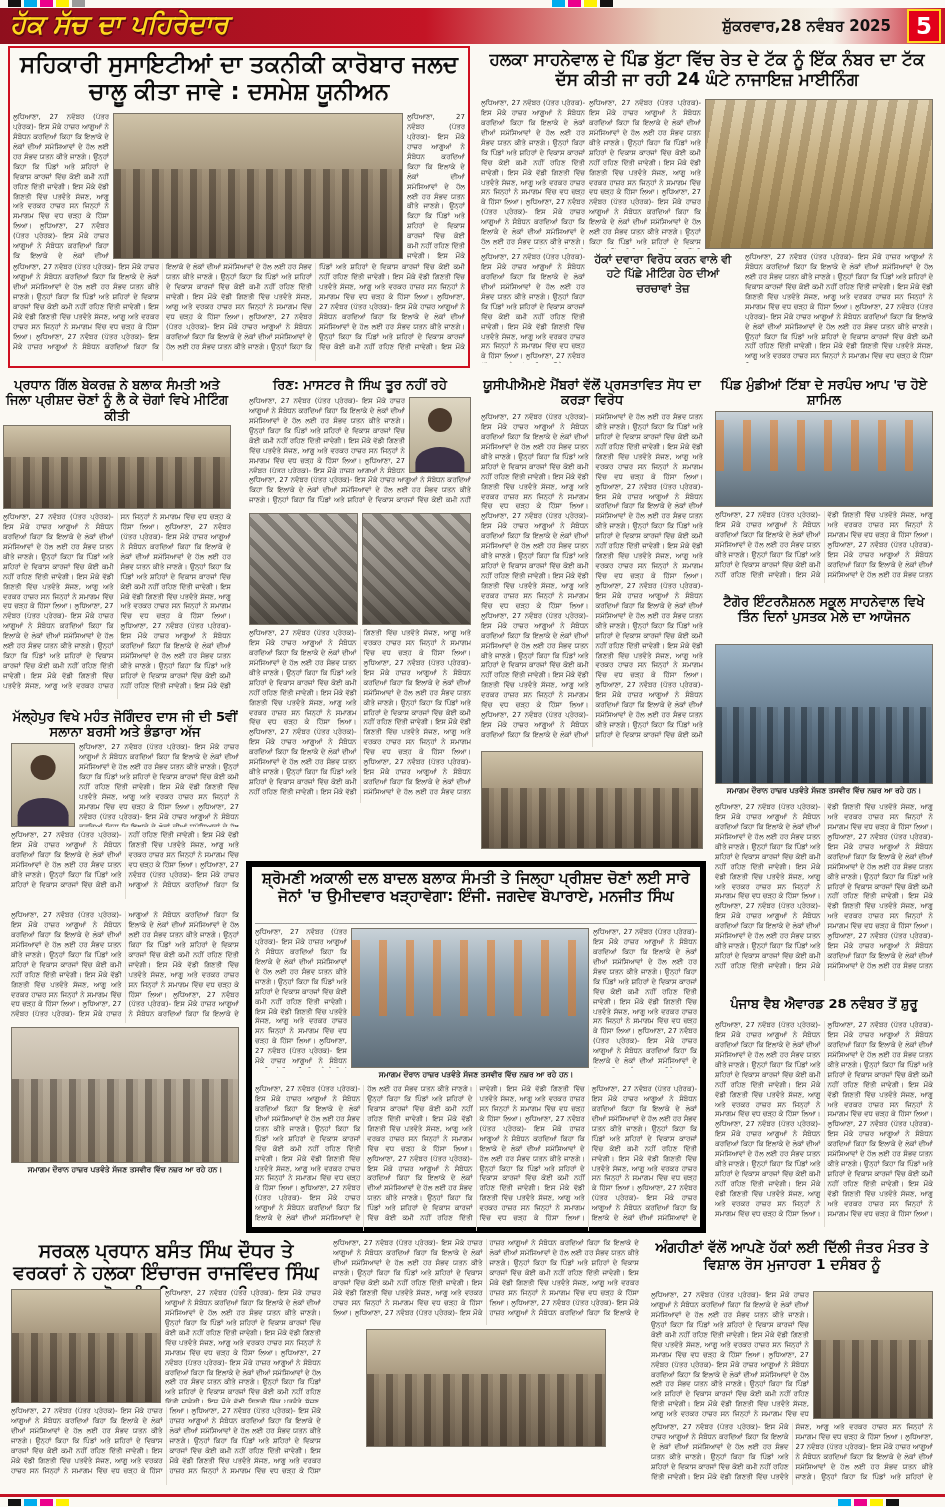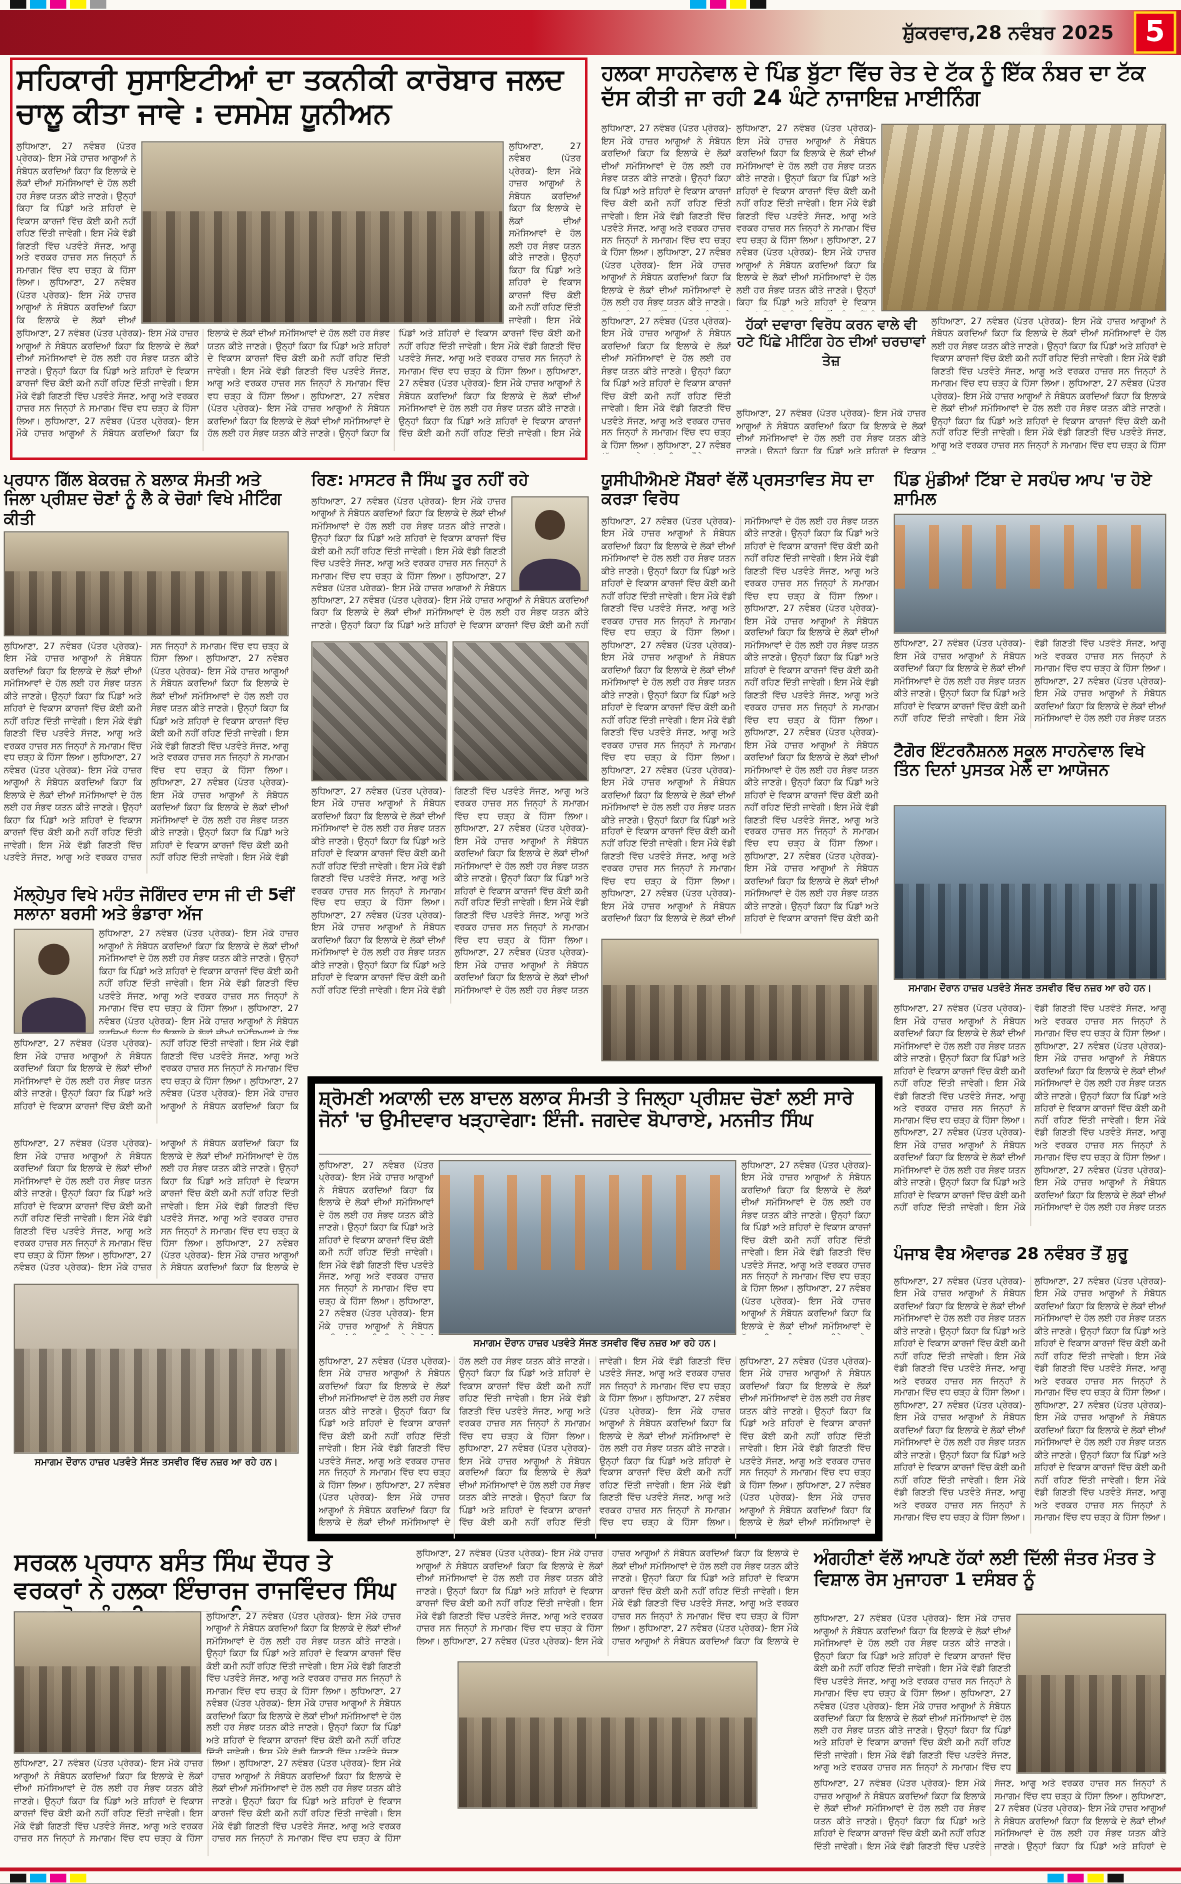--- a/index.html
+++ b/index.html
@@ -15,31 +15,31 @@
   .mh-page{position:absolute;right:4px;top:1px;width:34px;height:34px;background:#e2001a;color:#fff;
     font-size:23px;font-weight:bold;display:flex;align-items:center;justify-content:center;border:2px solid #ffd71e}
   
   .regbar{position:absolute;display:flex;gap:3px}
   .regbar i{width:13px;height:7px;display:block}
   .regbar .c{background:#00adee}.regbar .m{background:#ec008c}.regbar .y{background:#fff100}
   .regbar .k{background:#141414}.regbar .g{background:#9a9a9a}
   .botrule{position:absolute;left:0;top:1494px;width:945px;height:3px;background:#c41425}
   
   .art{position:absolute;padding:3px;background:#fbf9f3}
-  .hl{font-weight:bold;color:#0d0d0d;line-height:1.18;overflow:hidden}
+  .hl{font-weight:bold;color:#0d0d0d;text-align:center;line-height:1.18;overflow:hidden}
   .hl-xl{font-size:23px}
   .hl-lg{font-size:17px}
   .hl-md{font-size:13px}
   .subhead{font-weight:bold;font-size:11px;text-align:center;line-height:1.3;overflow:hidden}
   .body{font-size:7px;line-height:1.42;text-align:justify;color:#222;overflow:hidden;word-break:break-word}
   .cols2{column-count:2;column-gap:7px;column-rule:1px solid #ddd8ce}
   .cols3{column-count:3;column-gap:7px;column-rule:1px solid #ddd8ce}
   .cols4{column-count:4;column-gap:7px;column-rule:1px solid #ddd8ce}
   .row{display:flex;gap:4px}
-  .stack{display:flex;flex-direction:column;gap:16px}
+  .stack{display:flex;gap:4px}
   .caption{font-size:7.5px;font-weight:bold;text-align:center;overflow:hidden;color:#111}
   
   .photo{position:relative;border:1px solid #7a7468;overflow:hidden}
   .ph-crowd{background:linear-gradient(180deg,#cfc3a8 0%,#a3937a 45%,#6e6150 100%)}
   .ph-crowd::after,.ph-award::after{content:"";position:absolute;left:0;right:0;bottom:0;height:62%;
     background:repeating-linear-gradient(90deg,rgba(35,25,18,.45) 0 7px,rgba(90,75,60,.25) 7px 12px,rgba(125,108,88,.15) 12px 19px)}
   .ph-mining{background:linear-gradient(180deg,#e0d2b2 0%,#c4ac7d 45%,#9c8455 100%)}
   .ph-mining::after{content:"";position:absolute;inset:0;
     background:repeating-linear-gradient(100deg,rgba(120,95,55,.35) 0 9px,transparent 9px 20px)}
   .ph-demo{background:linear-gradient(180deg,#b9b4ac 0%,#7e7870 70%,#5c564e 100%)}
@@ -85,20 +85,21 @@
       <i class="y"></i>
   </div>
   <div class="regbar" style="left:838px;top:1499px">
     <i class="c"></i>
       <i class="m"></i>
       <i class="y"></i>
       <i class="k"></i>
   </div>
 
   <div class="masthead">
+    <div class="nameplate">ਹੱਕ ਸੱਚ ਦਾ ਪਹਿਰੇਦਾਰ</div>
     <div class="mh-date">ਸ਼ੁੱਕਰਵਾਰ,28 ਨਵੰਬਰ 2025</div>
     <div class="mh-page">5</div>
   </div>
 
   <div class="art redbox" style="left:8px;top:46px;width:462px;height:322px">
     <div class="hl hl-xl" style="height:62px">ਸਹਿਕਾਰੀ ਸੁਸਾਇਟੀਆਂ ਦਾ ਤਕਨੀਕੀ ਕਾਰੋਬਾਰ ਜਲਦ ਚਾਲੂ ਕੀਤਾ ਜਾਵੇ : ਦਸਮੇਸ਼ ਯੂਨੀਅਨ</div>
     <div class="row" style="height:146px">
       <div class="body" style="width:96px;height:146px">ਲੁਧਿਆਣਾ, 27 ਨਵੰਬਰ (ਪੱਤਰ ਪ੍ਰੇਰਕ)- ਇਸ ਮੌਕੇ ਹਾਜ਼ਰ ਆਗੂਆਂ ਨੇ ਸੰਬੋਧਨ ਕਰਦਿਆਂ ਕਿਹਾ ਕਿ ਇਲਾਕੇ ਦੇ ਲੋਕਾਂ ਦੀਆਂ ਸਮੱਸਿਆਵਾਂ ਦੇ ਹੱਲ ਲਈ ਹਰ ਸੰਭਵ ਯਤਨ ਕੀਤੇ ਜਾਣਗੇ। ਉਨ੍ਹਾਂ ਕਿਹਾ ਕਿ ਪਿੰਡਾਂ ਅਤੇ ਸ਼ਹਿਰਾਂ ਦੇ ਵਿਕਾਸ ਕਾਰਜਾਂ ਵਿੱਚ ਕੋਈ ਕਮੀ ਨਹੀਂ ਰਹਿਣ ਦਿੱਤੀ ਜਾਵੇਗੀ। ਇਸ ਮੌਕੇ ਵੱਡੀ ਗਿਣਤੀ ਵਿੱਚ ਪਤਵੰਤੇ ਸੱਜਣ, ਆਗੂ ਅਤੇ ਵਰਕਰ ਹਾਜ਼ਰ ਸਨ ਜਿਨ੍ਹਾਂ ਨੇ ਸਮਾਗਮ ਵਿੱਚ ਵਧ ਚੜ੍ਹ ਕੇ ਹਿੱਸਾ ਲਿਆ। ਲੁਧਿਆਣਾ, 27 ਨਵੰਬਰ (ਪੱਤਰ ਪ੍ਰੇਰਕ)- ਇਸ ਮੌਕੇ ਹਾਜ਼ਰ ਆਗੂਆਂ ਨੇ ਸੰਬੋਧਨ ਕਰਦਿਆਂ ਕਿਹਾ ਕਿ ਇਲਾਕੇ ਦੇ ਲੋਕਾਂ ਦੀਆਂ ਸਮੱਸਿਆਵਾਂ ਦੇ ਹੱਲ ਲਈ ਹਰ ਸੰਭਵ ਯਤਨ ਕੀਤੇ ਜਾਣਗੇ। ਉਨ੍ਹਾਂ ਕਿਹਾ ਕਿ ਪਿੰਡਾਂ ਅਤੇ ਸ਼ਹਿਰਾਂ ਦੇ ਵਿਕਾਸ ਕਾਰਜਾਂ ਵਿੱਚ ਕੋਈ ਕਮੀ ਨਹੀਂ ਰਹਿਣ ਦਿੱਤੀ ਜਾਵੇਗੀ। ਇਸ ਮੌਕੇ ਵੱਡੀ ਗਿਣਤੀ ਵਿੱਚ ਪਤਵੰਤੇ ਸੱਜਣ, ਆਗੂ ਅਤੇ ਵਰਕਰ ਹਾਜ਼ਰ ਸਨ ਜਿਨ੍ਹਾਂ ਨੇ ਸਮਾਗਮ ਵਿੱਚ ਵਧ ਚੜ੍ਹ ਕੇ ਹਿੱਸਾ ਲਿਆ।</div>
       <div class="photo ph-crowd" style="flex:1;height:146px"></div>
       <div class="body" style="width:58px;height:146px">ਲੁਧਿਆਣਾ, 27 ਨਵੰਬਰ (ਪੱਤਰ ਪ੍ਰੇਰਕ)- ਇਸ ਮੌਕੇ ਹਾਜ਼ਰ ਆਗੂਆਂ ਨੇ ਸੰਬੋਧਨ ਕਰਦਿਆਂ ਕਿਹਾ ਕਿ ਇਲਾਕੇ ਦੇ ਲੋਕਾਂ ਦੀਆਂ ਸਮੱਸਿਆਵਾਂ ਦੇ ਹੱਲ ਲਈ ਹਰ ਸੰਭਵ ਯਤਨ ਕੀਤੇ ਜਾਣਗੇ। ਉਨ੍ਹਾਂ ਕਿਹਾ ਕਿ ਪਿੰਡਾਂ ਅਤੇ ਸ਼ਹਿਰਾਂ ਦੇ ਵਿਕਾਸ ਕਾਰਜਾਂ ਵਿੱਚ ਕੋਈ ਕਮੀ ਨਹੀਂ ਰਹਿਣ ਦਿੱਤੀ ਜਾਵੇਗੀ। ਇਸ ਮੌਕੇ ਵੱਡੀ ਗਿਣਤੀ ਵਿੱਚ ਪਤਵੰਤੇ ਸੱਜਣ, ਆਗੂ ਅਤੇ ਵਰਕਰ ਹਾਜ਼ਰ ਸਨ ਜਿਨ੍ਹਾਂ ਨੇ ਸਮਾਗਮ ਵਿੱਚ ਵਧ ਚੜ੍ਹ ਕੇ ਹਿੱਸਾ ਲਿਆ। ਲੁਧਿਆਣਾ, 27 ਨਵੰਬਰ (ਪੱਤਰ ਪ੍ਰੇਰਕ)- ਇਸ ਮੌਕੇ ਹਾਜ਼ਰ ਆਗੂਆਂ ਨੇ ਸੰਬੋਧਨ ਕਰਦਿਆਂ ਕਿਹਾ ਕਿ ਇਲਾਕੇ ਦੇ ਲੋਕਾਂ ਦੀਆਂ ਸਮੱਸਿਆਵਾਂ ਦੇ ਹੱਲ ਲਈ ਹਰ ਸੰਭਵ ਯਤਨ ਕੀਤੇ ਜਾਣਗੇ। ਉਨ੍ਹਾਂ ਕਿਹਾ ਕਿ ਪਿੰਡਾਂ ਅਤੇ ਸ਼ਹਿਰਾਂ ਦੇ ਵਿਕਾਸ ਕਾਰਜਾਂ ਵਿੱਚ ਕੋਈ ਕਮੀ ਨਹੀਂ ਰਹਿਣ ਦਿੱਤੀ ਜਾਵੇਗੀ। ਇਸ ਮੌਕੇ ਵੱਡੀ ਗਿਣਤੀ ਵਿੱਚ ਪਤਵੰਤੇ ਸੱਜਣ, ਆਗੂ ਅਤੇ ਵਰਕਰ ਹਾਜ਼ਰ ਸਨ ਜਿਨ੍ਹਾਂ ਨੇ ਸਮਾਗਮ ਵਿੱਚ ਵਧ ਚੜ੍ਹ ਕੇ ਹਿੱਸਾ ਲਿਆ।</div>

